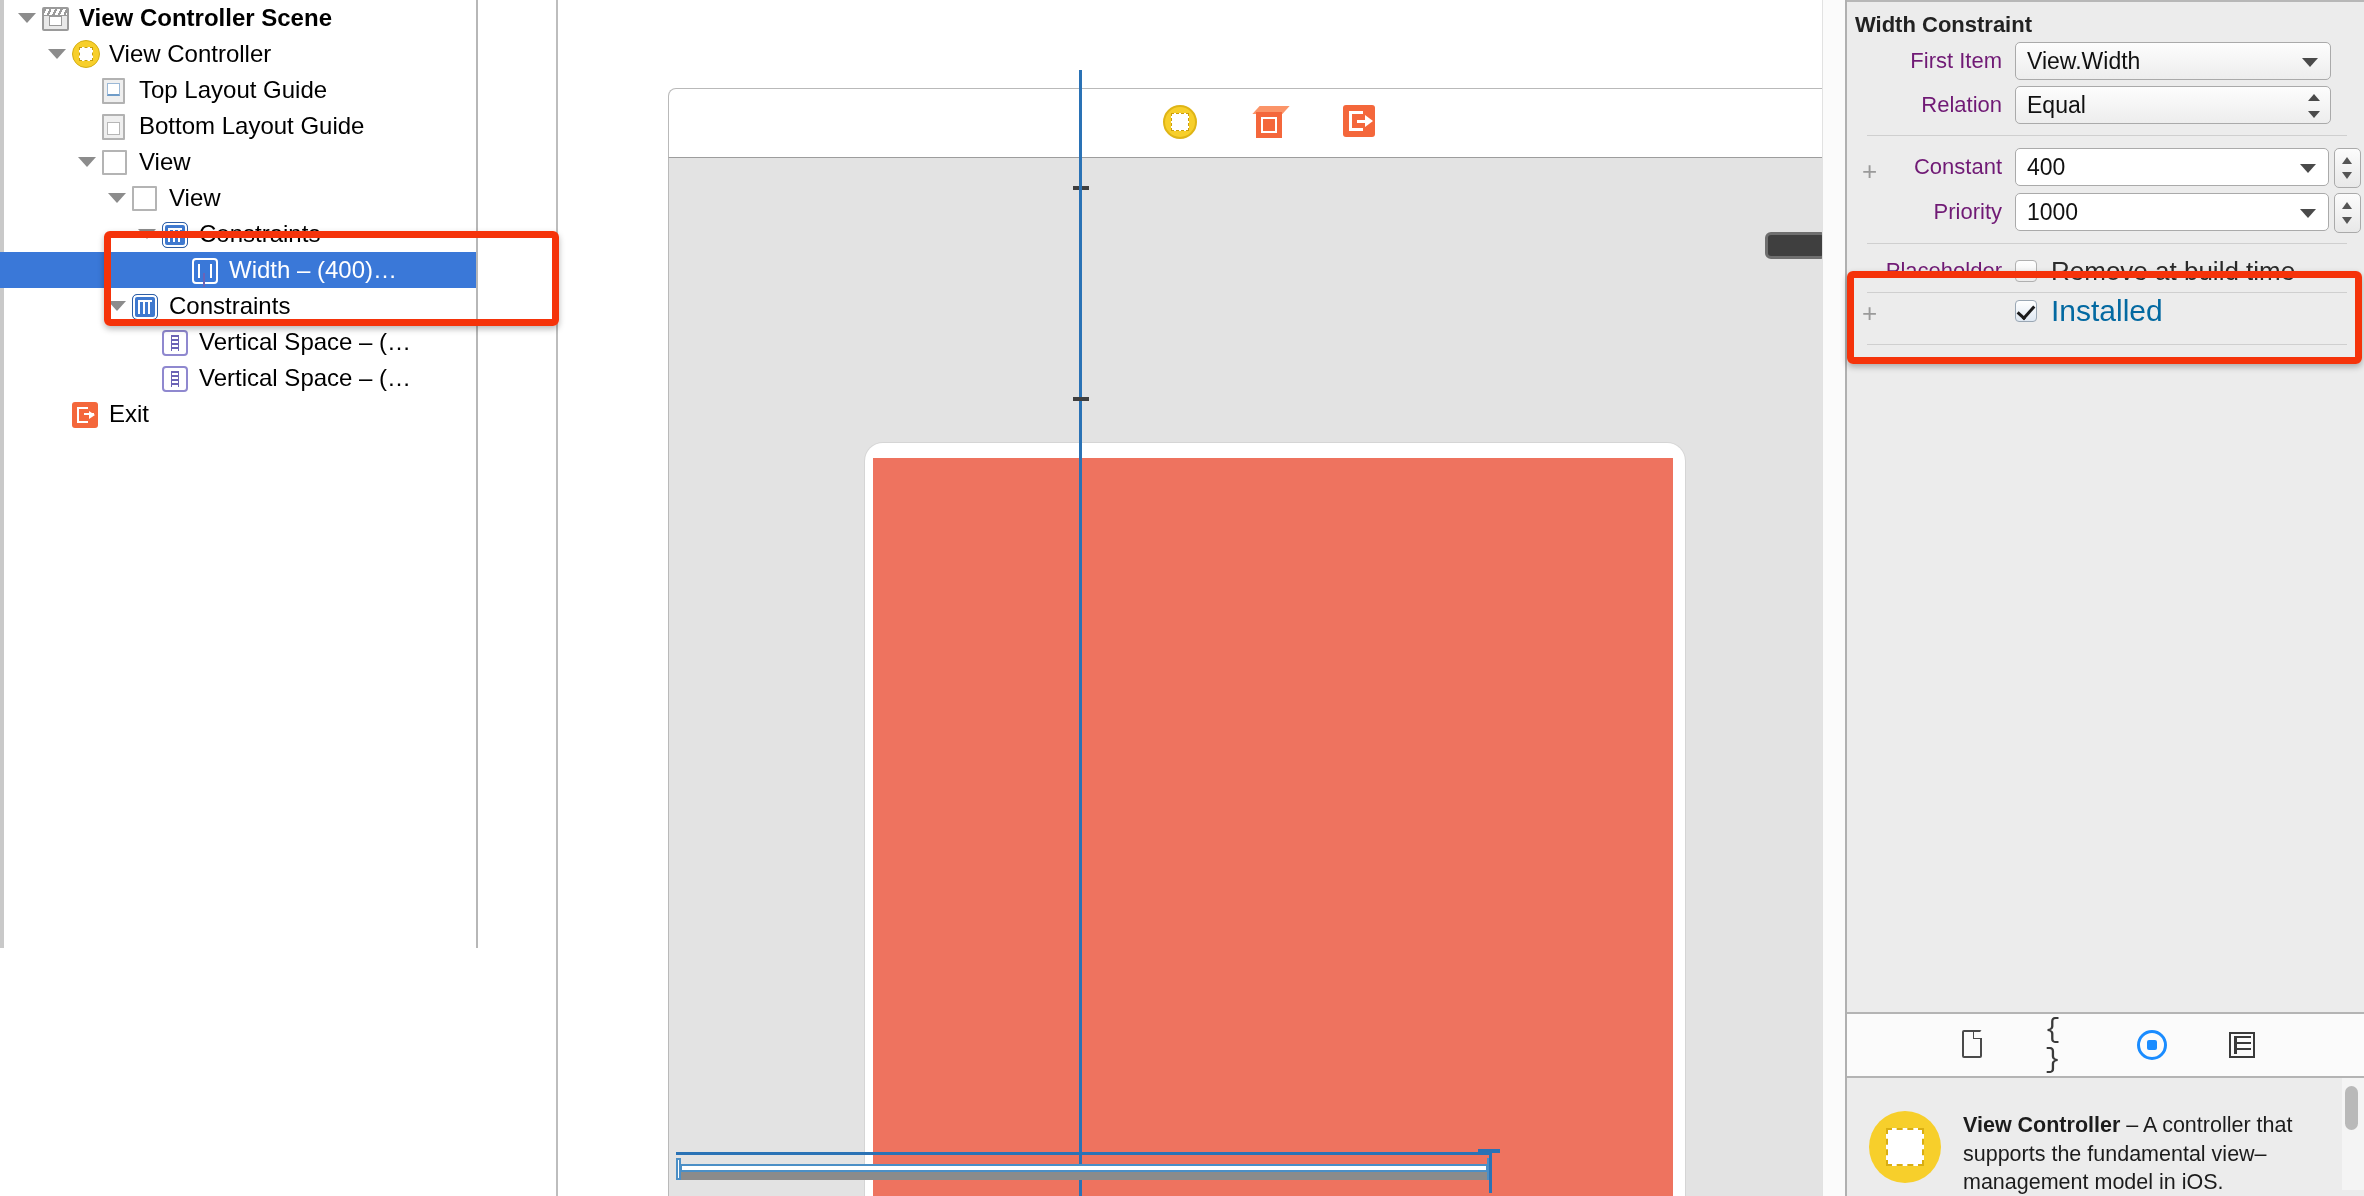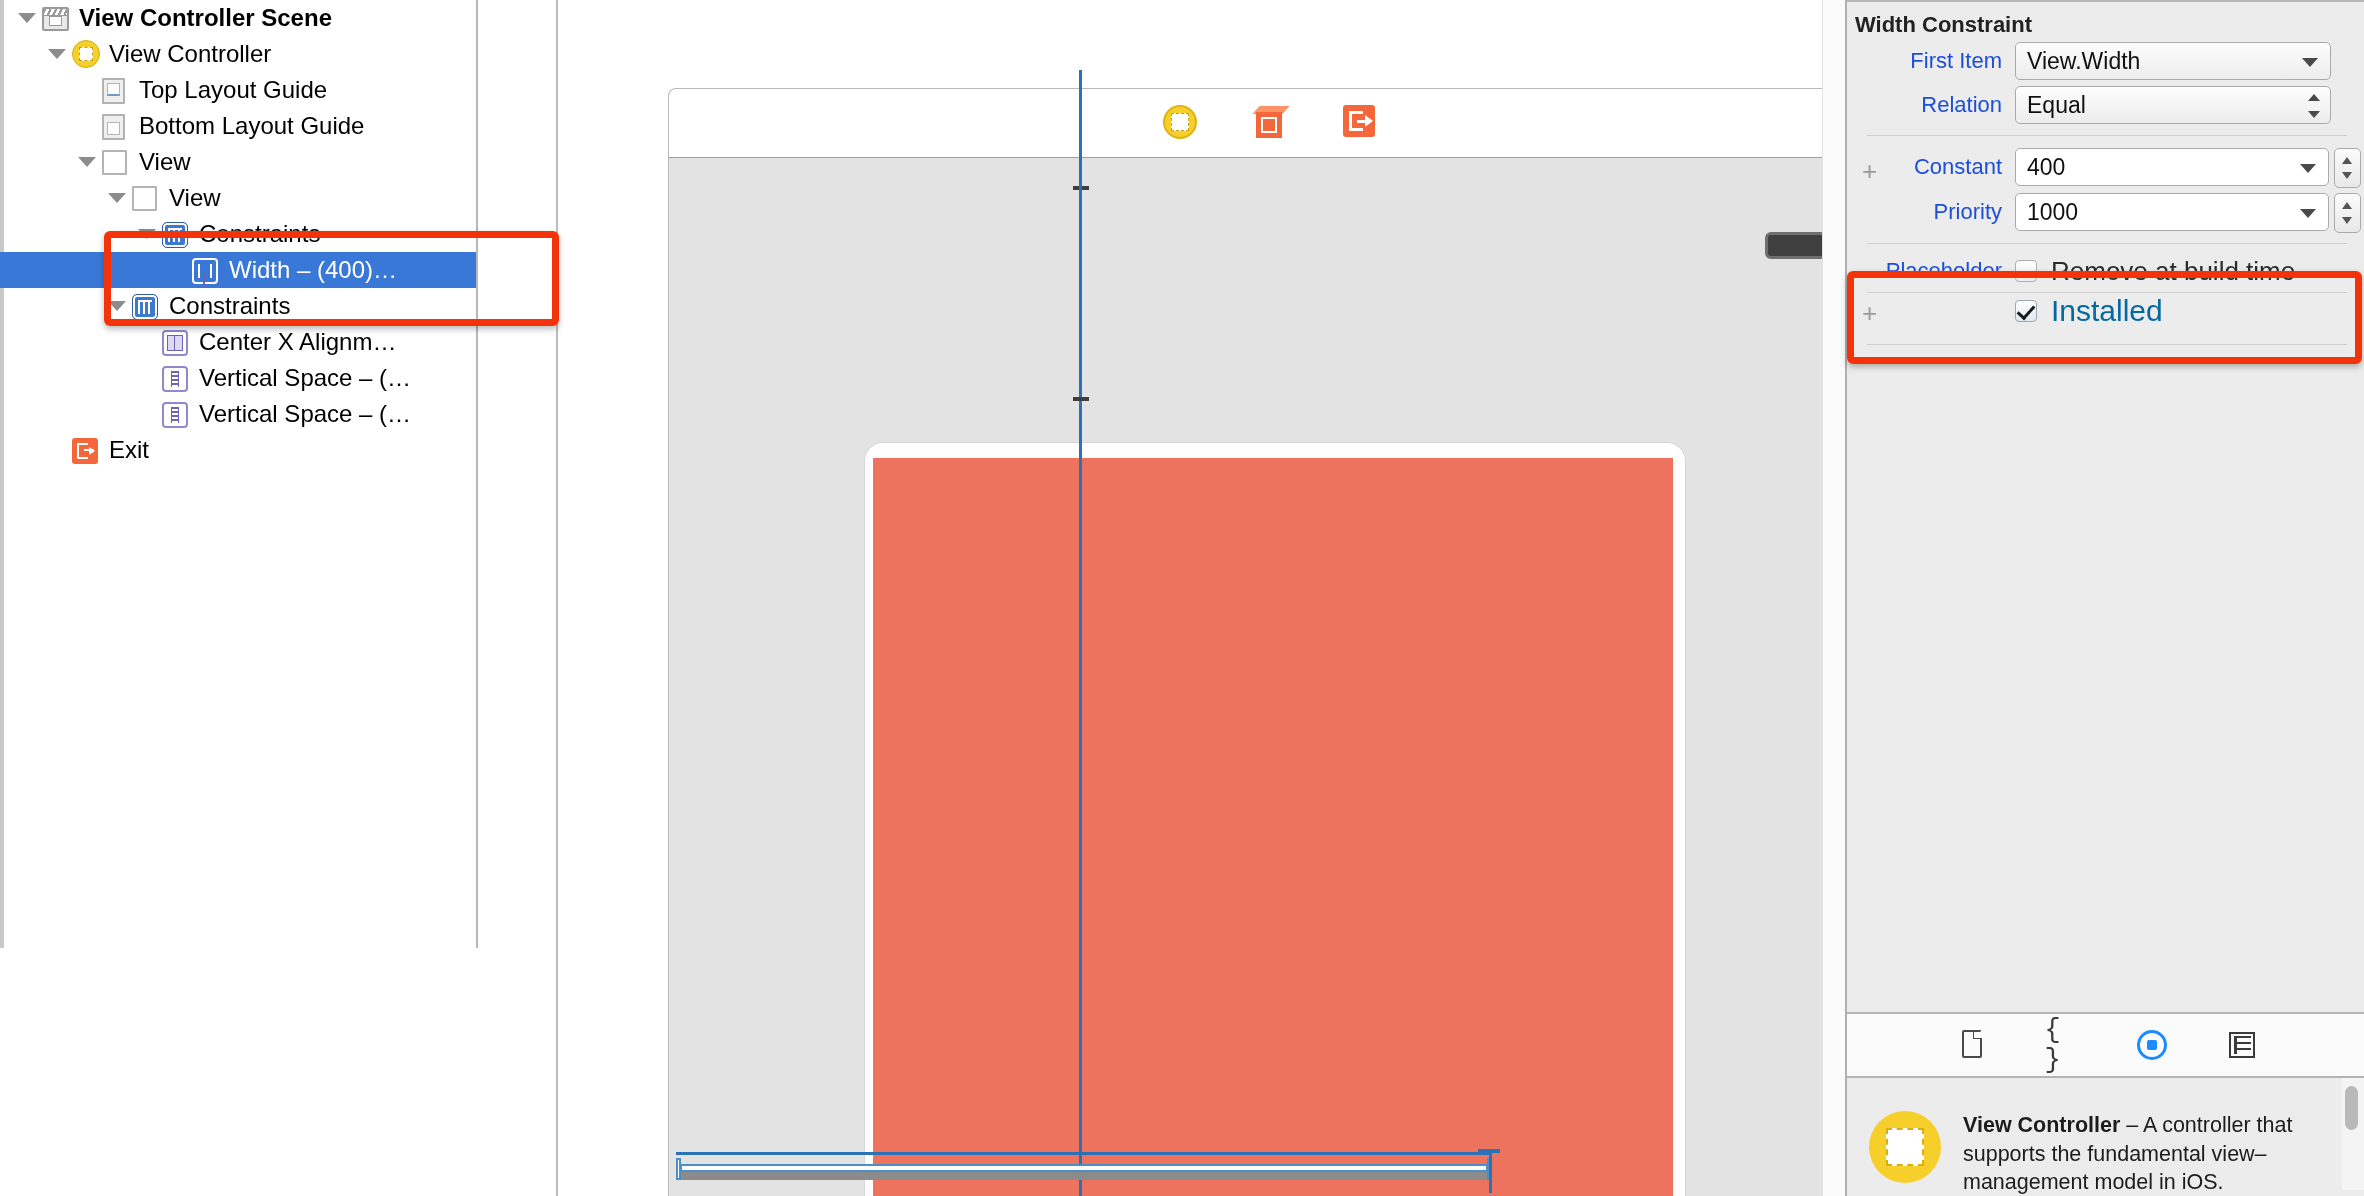--- a/index.html
+++ b/index.html
@@ -309,21 +309,21 @@
     overflow:hidden;
   }
   .insp-top-rule{position:absolute;left:0;top:0;width:519px;height:2px;background:#b7b7b7;}
   .insp-title{
     position:absolute;left:8px;top:12px;font-size:22px;font-weight:bold;color:#222;
   }
   .field{
     position:absolute;height:38px;display:flex;align-items:center;
   }
   .field .flabel{
-    width:168px;text-align:right;padding-right:13px;font-size:22px;color:#1d4ed8;box-sizing:border-box;
+    width:168px;text-align:right;padding-right:13px;font-size:22px;color:#701a75;box-sizing:border-box;
   }
   .ctrl{
     position:relative;height:38px;box-sizing:border-box;border-radius:5px;
     border:1px solid #aaaaaa;display:flex;align-items:center;
     background:#ffffff;
   }
   .ctrl.pop{
     background:linear-gradient(#fdfdfd,#ededed);
   }
   .ctrl .val{padding-left:11px;font-size:23px;color:#111;}
@@ -503,28 +503,20 @@
           </div>
           <span class="lbl">Width – (400)…</span>
         </div>
         <div class="row">
           <div class="indent" style="width: 104px;"></div>
           <div class="disc open"></div>
           <div class="ico">
             <div class="ico-constraints"></div>
           </div>
           <span class="lbl">Constraints</span>
-        </div>
-        <div class="row">
-          <div class="indent" style="width: 134px;"></div>
-          <div class="disc none"></div>
-          <div class="ico">
-            <div class="ico-centerx"></div>
-          </div>
-          <span class="lbl">Center X Alignm…</span>
         </div>
         <div class="row">
           <div class="indent" style="width: 134px;"></div>
           <div class="disc none"></div>
           <div class="ico">
             <div class="ico-vspace"></div>
           </div>
           <span class="lbl">Vertical Space – (…</span>
         </div>
         <div class="row">

